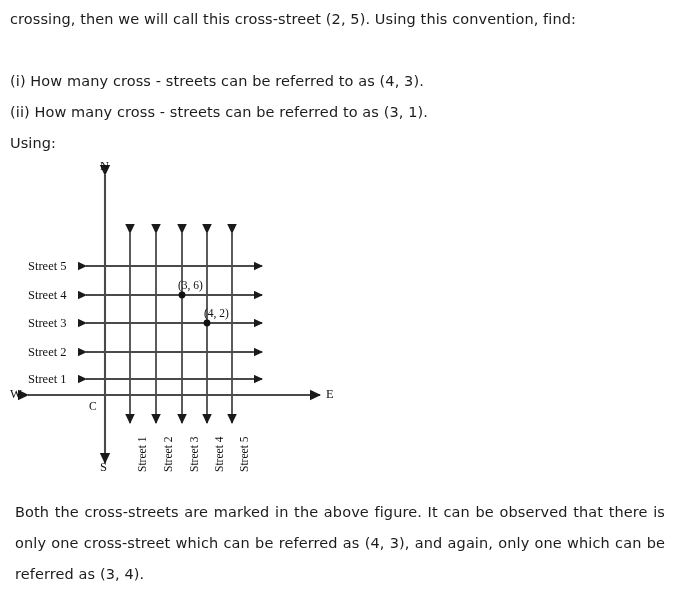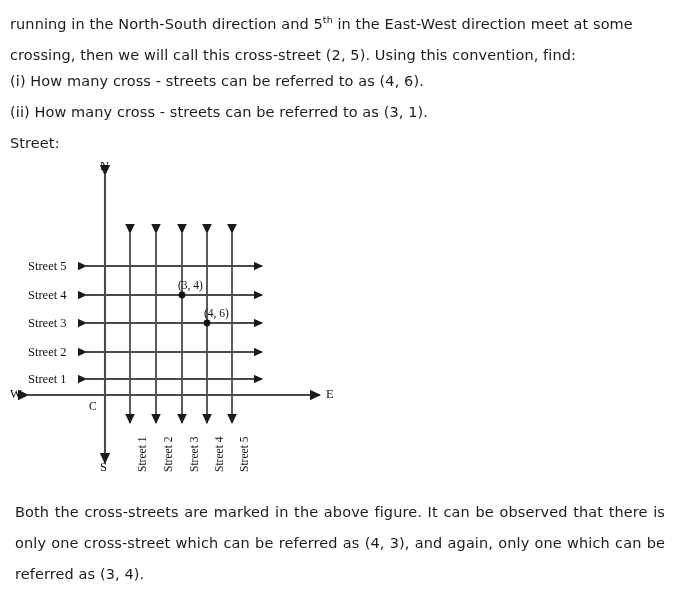--- a/index.html
+++ b/index.html
@@ -68,27 +68,26 @@
     font-size: 11.5px;
     color: #111;
     white-space: nowrap;
   }
   #figure svg { position: absolute; left: 0; top: 0; }
 </style>
 </head>
 <body>
 
 <div class="prose" id="intro-text">
-  <p><span>running in the North-South direction and 5</span><sup>th</sup><span> in the East-West direction meet at some</span></p>
   <p>crossing, then we will call this cross-street (2, 5). Using this convention, find:</p>
 </div>
 
-<div class="prose" id="q1">(i) How many cross - streets can be referred to as (4, 6).</div>
+<div class="prose" id="q1">(i) How many cross - streets can be referred to as (4, 3).</div>
 <div class="prose" id="q2">(ii) How many cross - streets can be referred to as (3, 1).</div>
-<div class="prose" id="answer-label">Street:</div>
+<div class="prose" id="answer-label">Using:</div>
 
 <div id="figure">
 
   <svg width="360" height="330" viewBox="0 0 360 330">
     <defs>
       <marker id="arrR" markerWidth="9" markerHeight="9" refX="8" refY="4.5" orient="auto" markerUnits="userSpaceOnUse">
         <path d="M0,0.3 L9,4.5 L0,8.7 z" fill="#1a1a1a"></path>
       </marker>
       <marker id="arrL" markerWidth="9" markerHeight="9" refX="8" refY="4.5" orient="auto" markerUnits="userSpaceOnUse">
         <path d="M0,0.3 L9,4.5 L0,8.7 z" fill="#1a1a1a"></path>
@@ -135,19 +134,19 @@
   <div class="lbl" style="left:28px; top:161px;">Street 3</div>
   <div class="lbl" style="left:28px; top:190px;">Street 2</div>
   <div class="lbl" style="left:28px; top:217px;">Street 1</div>
 
   <div class="vlabel" style="left:136px; top:317px;">Street 1</div>
   <div class="vlabel" style="left:162px; top:317px;">Street 2</div>
   <div class="vlabel" style="left:188px; top:317px;">Street 3</div>
   <div class="vlabel" style="left:213px; top:317px;">Street 4</div>
   <div class="vlabel" style="left:238px; top:317px;">Street 5</div>
 
-  <div class="ptlabel" style="left:178px; top:124px;">(3, 4)</div>
-  <div class="ptlabel" style="left:204px; top:152px;">(4, 6)</div>
+  <div class="ptlabel" style="left:178px; top:124px;">(3, 6)</div>
+  <div class="ptlabel" style="left:204px; top:152px;">(4, 2)</div>
 </div>
 
 <div class="prose" id="conclusion-text">
   <p>Both the cross-streets are marked in the above figure. It can be observed that there is only one cross-street which can be referred as (4, 3), and again, only one which can be referred as (3, 4).</p>
 </div>
 
 </body></html>

